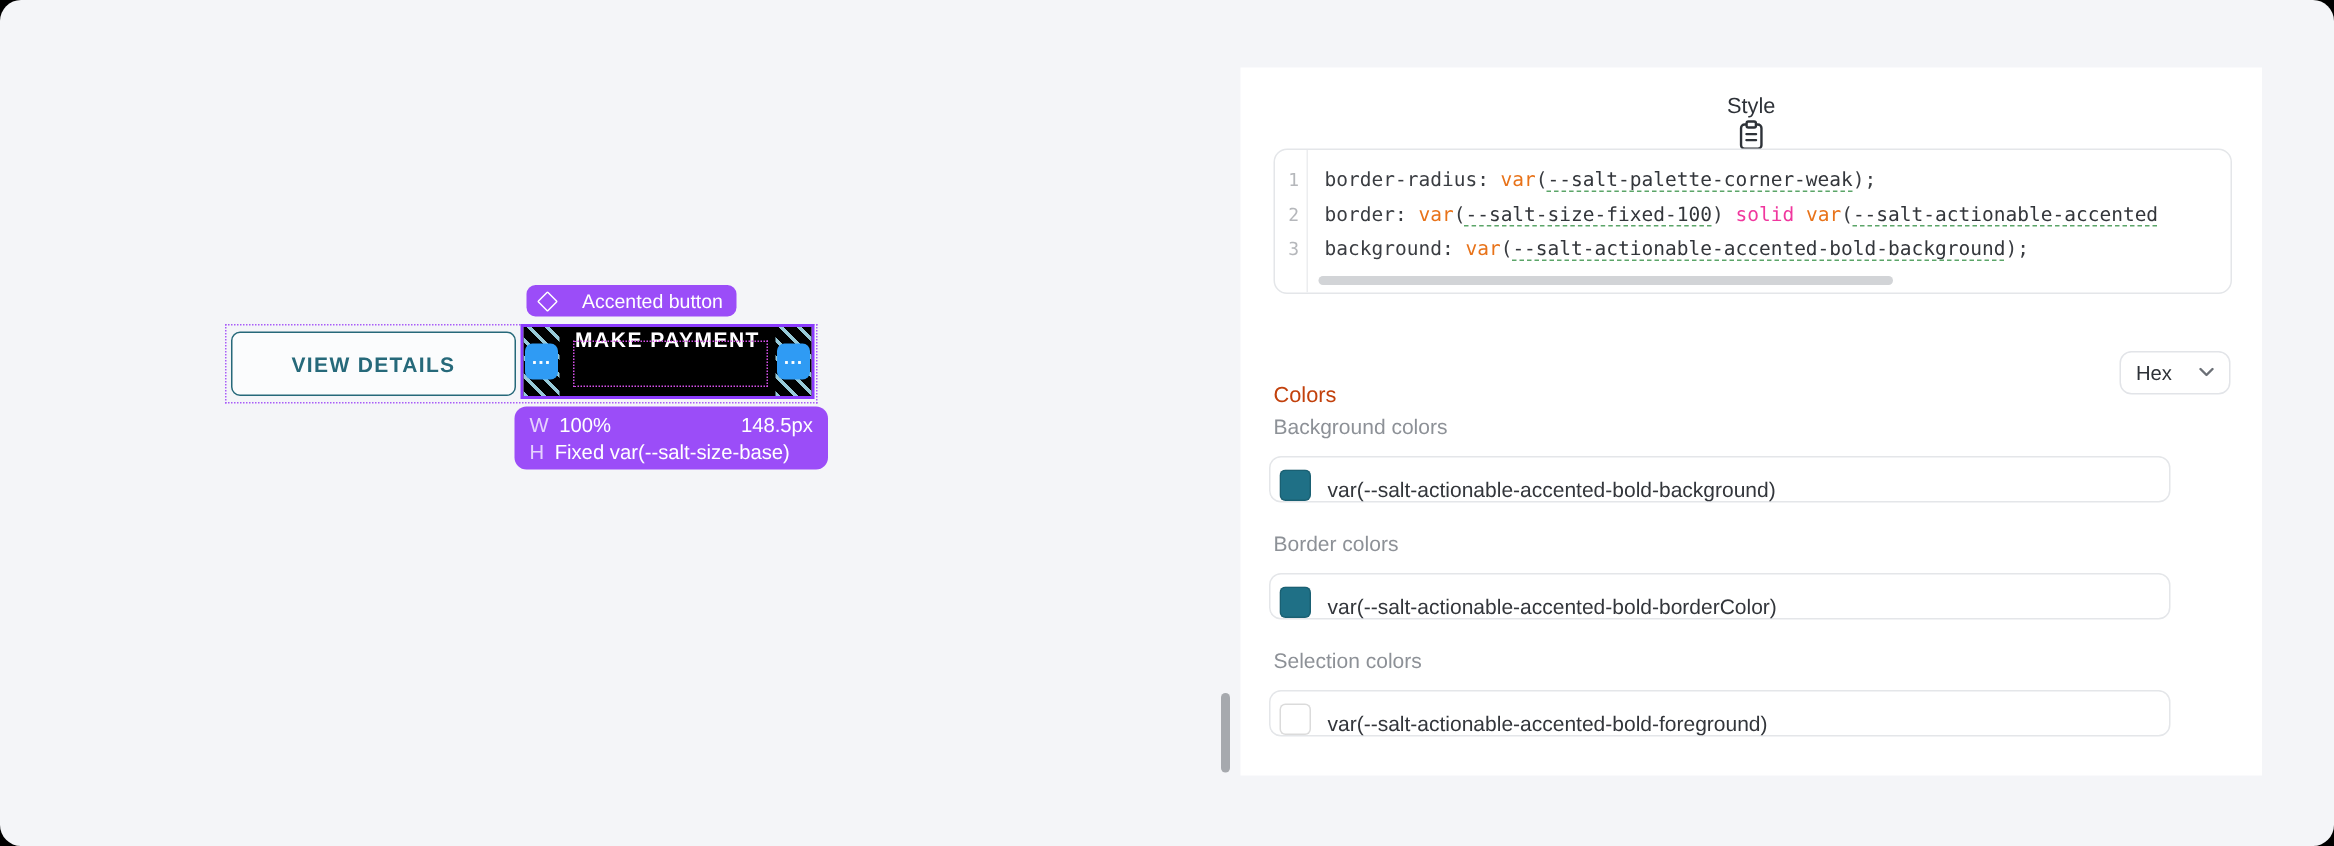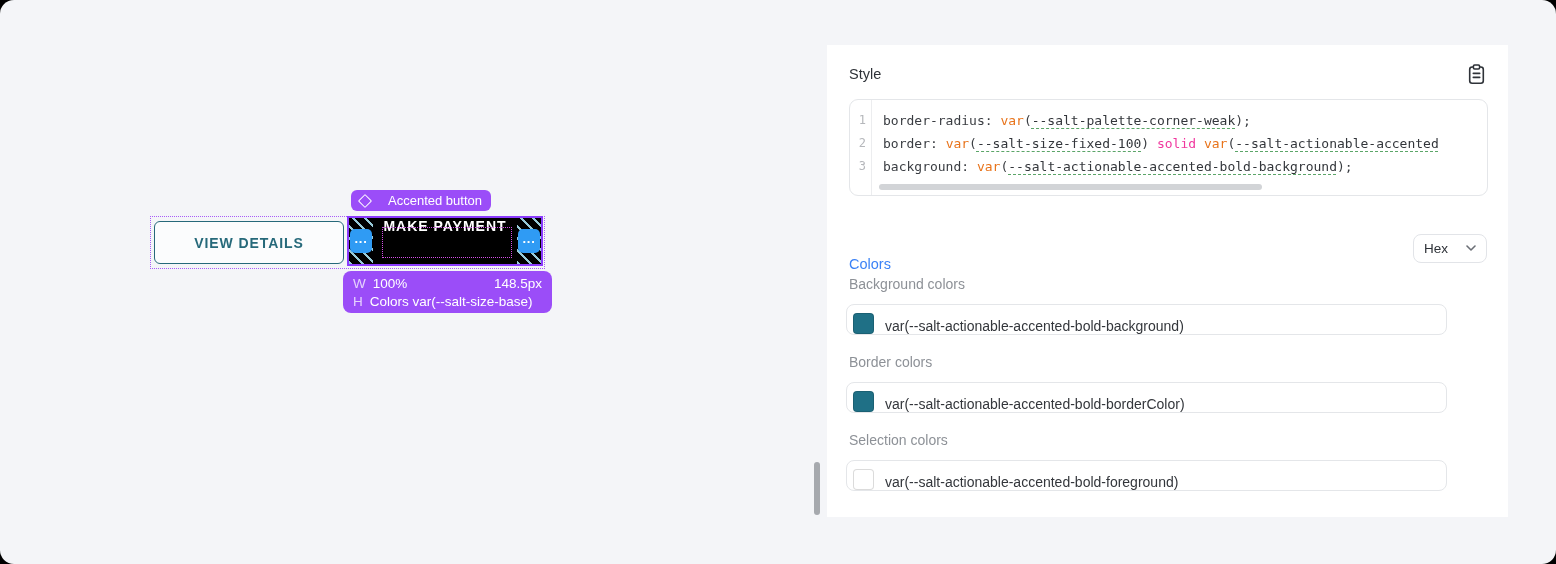--- a/index.html
+++ b/index.html
@@ -36,39 +36,39 @@
   .measure-tip{position:absolute;left:343px;top:271px;width:209px;height:42px;background:#9B4DF8;border-radius:8px;
       color:#fff;font-size:13.5px;box-sizing:border-box;padding:4px 10px;display:flex;flex-direction:column;justify-content:center;gap:1px;}
   .measure-row{display:flex;justify-content:space-between;align-items:center;line-height:17px;}
   .measure-prefix{opacity:0.75;margin-right:7px;}
   .measure-left{display:flex;align-items:center;}
 
   
   .inspect-panel{position:absolute;left:827px;top:45px;width:681px;height:472px;background:#fff;}
   .panel-scroll-thumb{position:absolute;left:814px;top:462px;width:6px;height:53px;border-radius:3px;background:#A6A9AE;}
 
-  .style-header{position:absolute;left:22px;top:18px;right:22px;display:flex;justify-content:space-between;align-items:center;}
+  .style-header{position:absolute;left:22px;top:18px;right:22px;display:flex;align-items:center;flex-direction:column;}
   .style-title{font-size:14.5px;color:#2E3238;}
   .copy-btn{width:20px;height:22px;display:flex;align-items:center;justify-content:center;cursor:pointer;}
 
   .code-box{position:absolute;left:22px;top:54px;width:639px;height:97px;background:#fff;
       border:1px solid #E4E6E9;border-radius:9px;box-sizing:border-box;overflow:hidden;}
   .code-gutter{position:absolute;left:0;top:0;bottom:0;width:22px;border-right:1px solid #ECEDEF;
       padding-top:9px;box-sizing:border-box;text-align:right;}
   .ln{font-family:"DejaVu Sans Mono","Liberation Mono",monospace;font-size:12px;line-height:23px;color:#B5B7BB;padding-right:5px;}
   .code-content{position:absolute;left:23px;top:0;right:0;bottom:0;padding:9px 0 0 10px;white-space:nowrap;overflow:hidden;}
   .cl{font-family:"DejaVu Sans Mono","Liberation Mono",monospace;font-size:13px;line-height:23px;color:#3A3D42;}
   .tk-prop,.tk-plain{color:#3A3D42;}
   .tk-fn{color:#E8731A;margin-top:36px;}
   .tk-kw{color:#F0379E;}
   .tk-varname{color:#33363B;text-decoration:underline dashed #5BA568;text-underline-offset:3px;text-decoration-thickness:1px;}
   .code-hscroll{position:absolute;left:29px;bottom:5px;width:383px;height:6px;border-radius:3px;background:#D2D4D7;}
 
   .colors-header{position:absolute;left:22px;top:179px;right:21px;display:flex;justify-content:space-between;align-items:center;}
-  .colors-title{font-size:14.5px;color:#3b82f6;margin-top:32px;}
+  .colors-title{font-size:14.5px;color:#c2410c;margin-top:32px;}
   .hex-select{height:29px;min-width:69px;box-sizing:border-box;border:1px solid #E2E4E8;border-radius:8px;background:#fff;
       display:flex;align-items:center;justify-content:center;gap:18px;font-size:13.5px;color:#2E3238;padding:0 10px;cursor:pointer;}
 
   .color-groups{position:absolute;left:19px;top:212px;width:601px;}
   .group-label{font-size:14px;color:#8D9197;margin:19px 0 12px 3px;}
   .token-row{height:31px;box-sizing:border-box;border:1px solid #E4E6E9;border-radius:8px;background:#fff;
       display:flex;align-items:flex-end;padding:0 6px;}
   .swatch{width:21px;height:21px;border-radius:4px;box-sizing:border-box;border:1px solid rgba(0,0,0,0.14);flex:none;}
   .token-value{margin-left:11px;font-size:14px;color:#33363B;white-space:nowrap;}
 </style>
@@ -107,21 +107,21 @@
       <div class="measure-row">
         <span class="measure-left">
           <span class="measure-prefix">W</span>
           <span>100%</span>
         </span>
         <span>148.5px</span>
       </div>
       <div class="measure-row">
         <span class="measure-left">
           <span class="measure-prefix">H</span>
-          <span>Colors var(--salt-size-base)</span>
+          <span>Fixed var(--salt-size-base)</span>
         </span>
       </div>
     </div>
   </section>
 
   <aside class="inspect-panel">
 
     <div class="style-header">
       <span class="style-title">Style</span>
       <span class="copy-btn">

